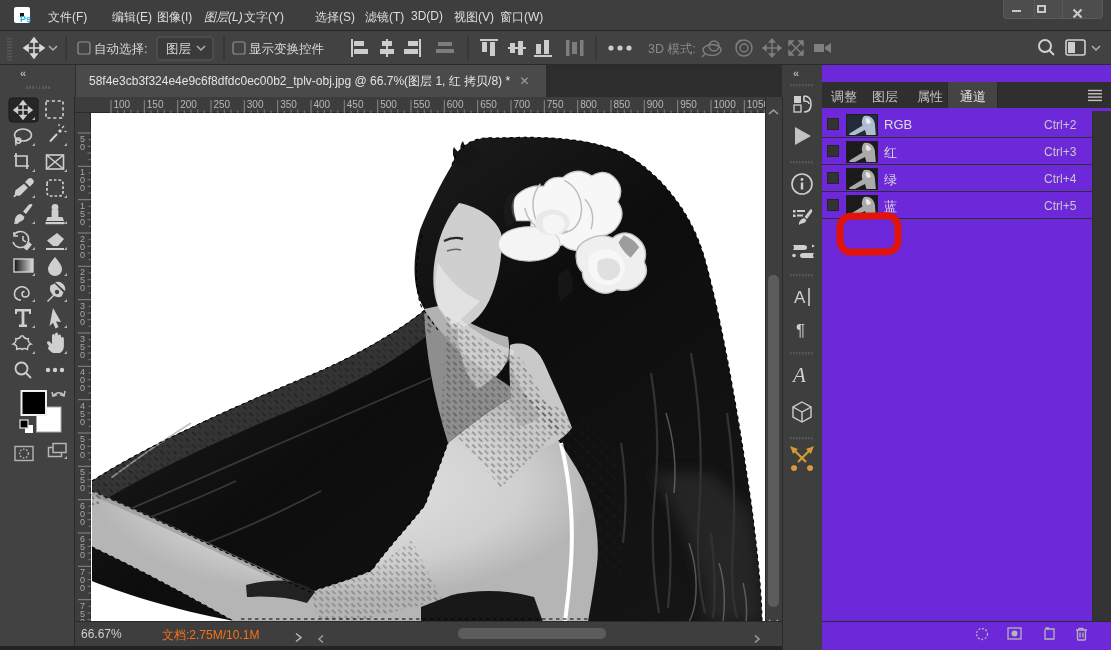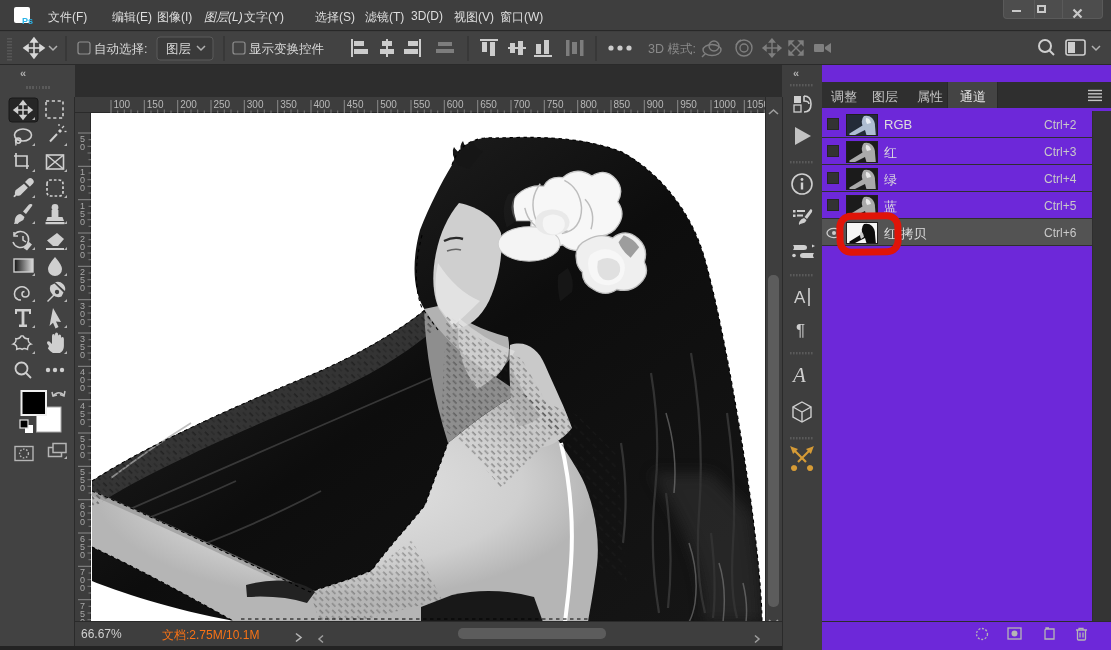--- a/index.html
+++ b/index.html
@@ -6,21 +6,21 @@
   html,body { width:1111px; height:650px; overflow:hidden; background:#3e3e3e;
     font-family:"Liberation Sans", sans-serif; }
   .abs { position:absolute; }
   #app { position:relative; width:1111px; height:650px; }
 </style>
 </head>
 <body>
 <div id="app">
 
   <div class="abs" style="left:0;top:0;width:1111px;height:31px;background:#3e3e3e;border-bottom:1px solid #282828;"></div>
-  <div class="abs" style="left:14px;top:7px;width:16px;height:16px;background:#0b1d2b;border:8px solid #ffffff;border-radius:2px;color:#2ab4e8;font-size:9px;font-weight:bold;text-align:center;line-height:12px;">Ps</div>
+  <div class="abs" style="left:14px;top:7px;width:16px;height:16px;background:#0b1d2b;border:6px solid #ffffff;border-radius:2px;color:#2ab4e8;font-size:9px;font-weight:bold;text-align:center;line-height:12px;">Ps</div>
   <div class="abs" id="menus" style="left:0;top:9px;height:18px;color:#dedede;font-size:12px;">
       <span style="position:absolute;left:48px;top:0;white-space:nowrap;">文件(F)</span>
       <span style="position:absolute;left:112px;top:0;white-space:nowrap;">编辑(E)</span>
       <span style="position:absolute;left:157px;top:0;white-space:nowrap;">图像(I)</span>
       <span style="position:absolute;left:204px;top:0;white-space:nowrap;font-style:italic;">图层(L)</span>
       <span style="position:absolute;left:244px;top:0;white-space:nowrap;">文字(Y)</span>
       <span style="position:absolute;left:315px;top:0;white-space:nowrap;">选择(S)</span>
       <span style="position:absolute;left:365px;top:0;white-space:nowrap;">滤镜(T)</span>
       <span style="position:absolute;left:411px;top:0;white-space:nowrap;">3D(D)</span>
       <span style="position:absolute;left:454px;top:0;white-space:nowrap;">视图(V)</span>
@@ -149,20 +149,21 @@
         <rect x="1066" y="8" width="19" height="15" rx="2" fill="none" stroke="#cfcfcf" stroke-width="1.6"></rect>
         <rect x="1068" y="10" width="7" height="11" fill="#cfcfcf"></rect>
         <path d="M1092,14 l4,4 4,-4" stroke="#b0b0b0" stroke-width="1.5" fill="none"></path>
       </svg></div>
 
   <div class="abs" style="left:0;top:65px;width:1111px;height:32px;background:#2d2d2d;"></div>
 
   <div class="abs" style="left:0;top:65px;width:75px;height:32px;background:#424242;"></div>
   <div class="abs" style="left:20px;top:67px;color:#b0b0b0;font-size:11px;font-weight:bold;letter-spacing:-2px;">«</div>
 
+  <div class="abs" style="left:76px;top:65px;width:470px;height:32px;background:#4a4a4a;color:#e3e3e3;font-size:12px;line-height:32px;padding-left:13px;">58f4e3cb3f324e4e9c6f8dfdc0ec00b2_tplv-obj.jpg @ 66.7%(图层 1, 红 拷贝/8) * <span style="color:#9f9f9f;margin-left:6px;">✕</span></div>
 
   <div class="abs" style="left:782px;top:65px;width:40px;height:32px;background:#3e3e3e;"></div>
   <div class="abs" style="left:793px;top:67px;color:#b0b0b0;font-size:11px;font-weight:bold;letter-spacing:-2px;">«</div>
   <div class="abs" style="left:1090px;top:67px;color:#b0b0b0;font-size:11px;font-weight:bold;letter-spacing:-2px;">»</div>
 
   <div class="abs" style="left:0;top:97px;width:75px;height:553px;background:#424242;border-right:1px solid #2a2a2a;"></div>
   <div class="abs" id="tools" style="left:0;top:97px;width:75px;height:553px;"><svg width="75" height="553">
         <rect x="9" y="1" width="29" height="24" rx="3" fill="#262626" stroke="#191919"></rect>
         <g transform="translate(23,13)" stroke="#cfcfcf" stroke-width="1.5" fill="#cfcfcf">
           <line x1="-6" y1="0" x2="6" y2="0"></line>
@@ -816,33 +817,20 @@
       <div class="abs" style="left:0;top:127px;width:270px;height:27px;border-bottom:1px solid #2f2f2f;">
         <span class="abs" style="left:5px;top:7px;width:12px;height:12px;border:1px solid #262626;background:#333333;"></span>
         <svg width="32" height="22" style="position:absolute;left:24px;top:3px;border:1px solid #1e1e1e;">
           <rect width="32" height="22" fill="#1b1b1b"></rect>
           <path d="M17,1 q5,-1 8,2 q3,3 3,8 l1,11 h-9 l-2,-7 -14,7 q-2,-1.5 -1.5,-3.5 l13,-8 q-2,-6 1.5,-9.5z" fill="#aaaaaa"></path>
           <path d="M19,3 q4,0 5,5 l-4,1 q-2,-3 -1,-6z" fill="#e8e8e8"></path>
         </svg>
         <span class="abs" style="left:62px;top:6px;color:#dedede;font-size:13px;white-space:nowrap;">蓝</span>
         <span class="abs" style="left:222px;top:7px;color:#c9c9c9;font-size:12px;">Ctrl+5</span>
       </div>
-      <div class="abs" style="left:0;top:154px;width:270px;height:27px;background:#535353;border-bottom:1px solid #2f2f2f;">
-        <svg width="16" height="12" style="position:absolute;left:4px;top:8px;">
-          <ellipse cx="8" cy="6" rx="7" ry="4.6" fill="none" stroke="#cccccc" stroke-width="1.3"></ellipse>
-          <circle cx="8" cy="6" r="2" fill="#cccccc"></circle>
-        </svg>
-        <svg width="32" height="22" style="position:absolute;left:24px;top:3px;border:1px solid #1e1e1e;">
-          <rect width="32" height="22" fill="#f5f5f5"></rect>
-          <path d="M17,1 q5,-1 8,2 q3,3 3,8 l1,11 h-9 l-2,-7 -14,7 q-2,-1.5 -1.5,-3.5 l13,-8 q-2,-6 1.5,-9.5z" fill="#0d0d0d"></path>
-          <path d="M14,8 q3,3 3,6 l-3,2 q-2,-4 0,-8z" fill="#cccccc"></path>
-        </svg>
-        <span class="abs" style="left:62px;top:6px;color:#dedede;font-size:13px;white-space:nowrap;">红 拷贝</span>
-        <span class="abs" style="left:222px;top:7px;color:#c9c9c9;font-size:12px;">Ctrl+6</span>
-      </div>
       <div class="abs" style="left:0;top:556px;width:289px;height:1px;background:#2c2c2c;"></div>
       <div class="abs" style="left:148px;top:561px;width:130px;height:16px;"><svg width="130" height="16">
           <circle cx="12" cy="8" r="5.5" fill="none" stroke="#b5b5b5" stroke-width="1.3" stroke-dasharray="2,1.6"></circle>
           <rect x="38" y="2" width="13" height="11" fill="none" stroke="#b5b5b5" stroke-width="1.3"></rect>
           <circle cx="44.5" cy="7.5" r="3" fill="#b5b5b5"></circle>
           <path d="M76,3 h8 v10 h-9 v-9 z M76,3 v-1 h3" fill="none" stroke="#b5b5b5" stroke-width="1.3"></path>
           <g fill="none" stroke="#b5b5b5" stroke-width="1.3">
             <path d="M106,4 h11 m-9.5,0 v9 q0,1 1,1 h6 q1,0 1,-1 v-9"></path>
             <path d="M109,4 v-1.5 h4 v1.5"></path>
             <path d="M110,6.5 v5 m3,-5 v5"></path>

